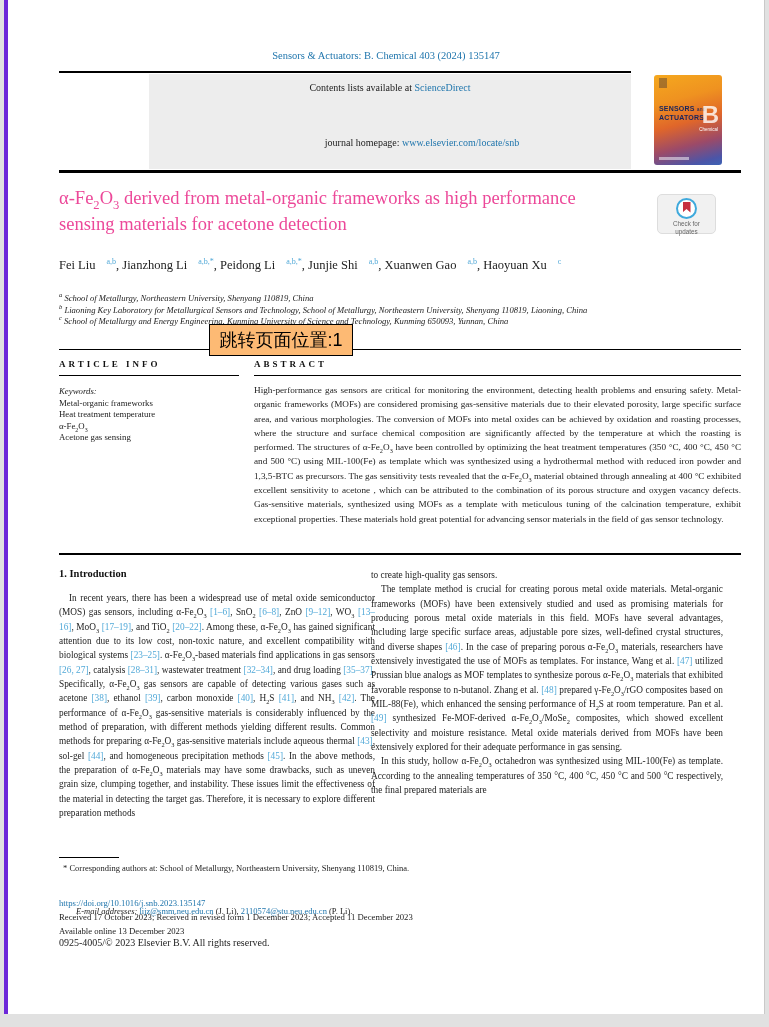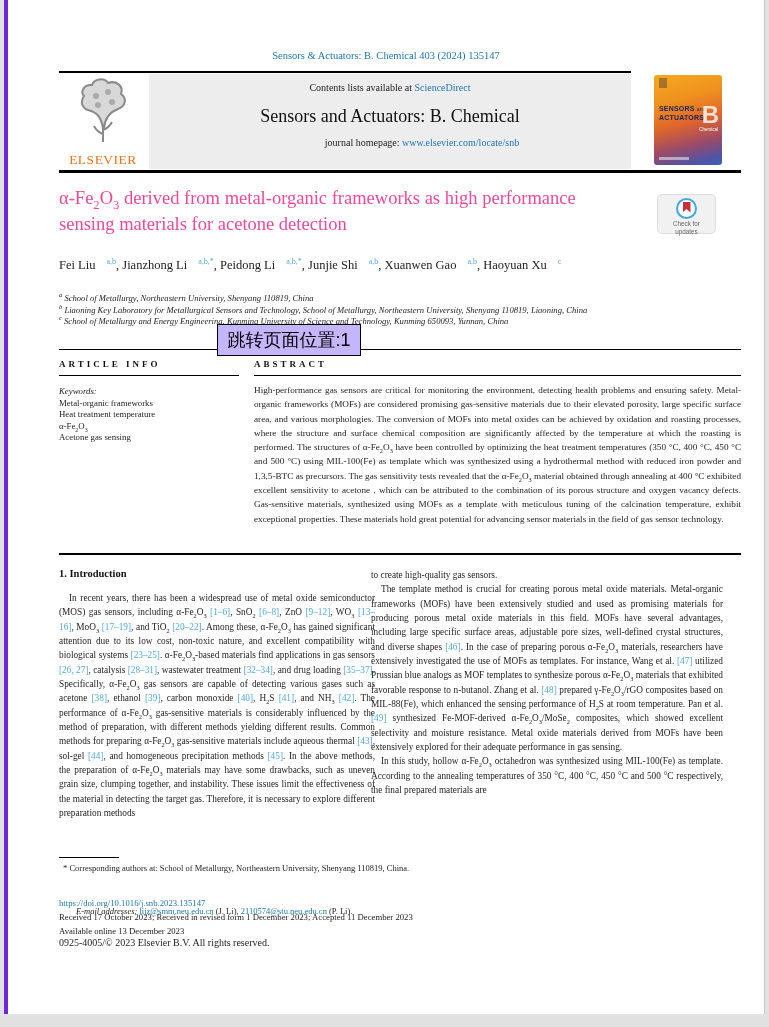--- a/index.html
+++ b/index.html
@@ -61,24 +61,24 @@
   .badge-txt{font-size:6.3px;color:#666;line-height:1.25;}
 
   .authors{top:258px;left:51px;width:640px;font-size:12.5px;color:#222;}
   .asup{font-size:8px;color:var(--cite);vertical-align:super;margin-left:11px;}
   .affils{top:293px;left:51px;width:665px;font-size:8.6px;font-style:italic;line-height:11.5px;color:#222;}
   .affil-sup{font-size:6.5px;vertical-align:super;font-style:italic;}
   .rule-affil{top:349px;left:51px;width:682px;height:1px;background:#000;}
 
   
   .jump-overlay{
-    top:324px;left:201px;width:142px;height:30px;background:#c4b5fd;border:1.5px solid #000;
+    top:324px;left:201px;width:142px;height:30px;background:#fdba74;border:1.5px solid #000;
     z-index:9;display:flex;align-items:center;justify-content:center;
     font-family:"Liberation Sans","DejaVu Sans",sans-serif;
-    font-size:18px;color:#000;white-space:nowrap;overflow:hidden;margin-left:8px;
+    font-size:18px;color:#000;white-space:nowrap;overflow:hidden;
   }
 
   
   .sec-head{font-size:9px;letter-spacing:3px;font-weight:bold;color:#111;}
   .info-head{top:359px;left:51px;}
   .info-rule{top:375px;left:51px;width:180px;height:1px;background:#000;}
   .keywords{top:386px;left:51px;width:180px;font-size:8.8px;line-height:11.5px;color:#222;}
   .kw-label{font-style:italic;}
   .abst-head{top:359px;left:246px;}
   .abst-rule{top:375px;left:246px;width:487px;height:1px;background:#000;}
@@ -106,38 +106,24 @@
 </head>
 <body>
 
 <div class="sheet">
 
   <div class="abs cite-line">Sensors &amp; Actuators: B. Chemical 403 (2024) 135147</div>
 
   <div class="abs rule-top"></div>
   <div class="abs mast-gray"></div>
 
-  <div class="abs logo-box">
-    <svg width="58" height="70" viewBox="0 0 58 70" style="display:block;margin:0 auto;">
-      <g fill="none" stroke="#8a8a8a" stroke-width="2">
-        <path d="M29 52 C27 40,22 36,14 34 C8 32,6 26,10 20 C6 16,10 8,18 9 C20 3,30 1,34 7 C42 4,50 10,47 18 C53 22,52 30,44 33 C36 36,31 42,30 52" fill="#d8d8d8"></path>
-        <path d="M29 52 L29 66 M29 58 C24 56,22 54,20 50 M29 54 C34 52,36 50,38 46"></path>
-        <circle cx="22" cy="20" r="3" fill="#aaa" stroke="none"></circle>
-        <circle cx="34" cy="16" r="3" fill="#aaa" stroke="none"></circle>
-        <circle cx="38" cy="26" r="3" fill="#aaa" stroke="none"></circle>
-        <circle cx="24" cy="29" r="3" fill="#aaa" stroke="none"></circle>
-      </g>
-    </svg>
-    <div class="elsevier-word">ELSEVIER</div>
-  </div>
 
   <div class="abs contents-line">
     <span>Contents lists available at </span><span class="link">ScienceDirect</span>
   </div>
-  <div class="abs journal-title">Sensors and Actuators: B. Chemical</div>
   <div class="abs homepage-line">
     <span>journal homepage: </span><span class="link">www.elsevier.com/locate/snb</span>
   </div>
 
   <div class="abs cover">
     <div class="cover-mark"></div>
     <div class="cover-title">
       <span>SENSORS</span> <span class="cover-and">and</span><br>
       <span>ACTUATORS</span>
     </div>

